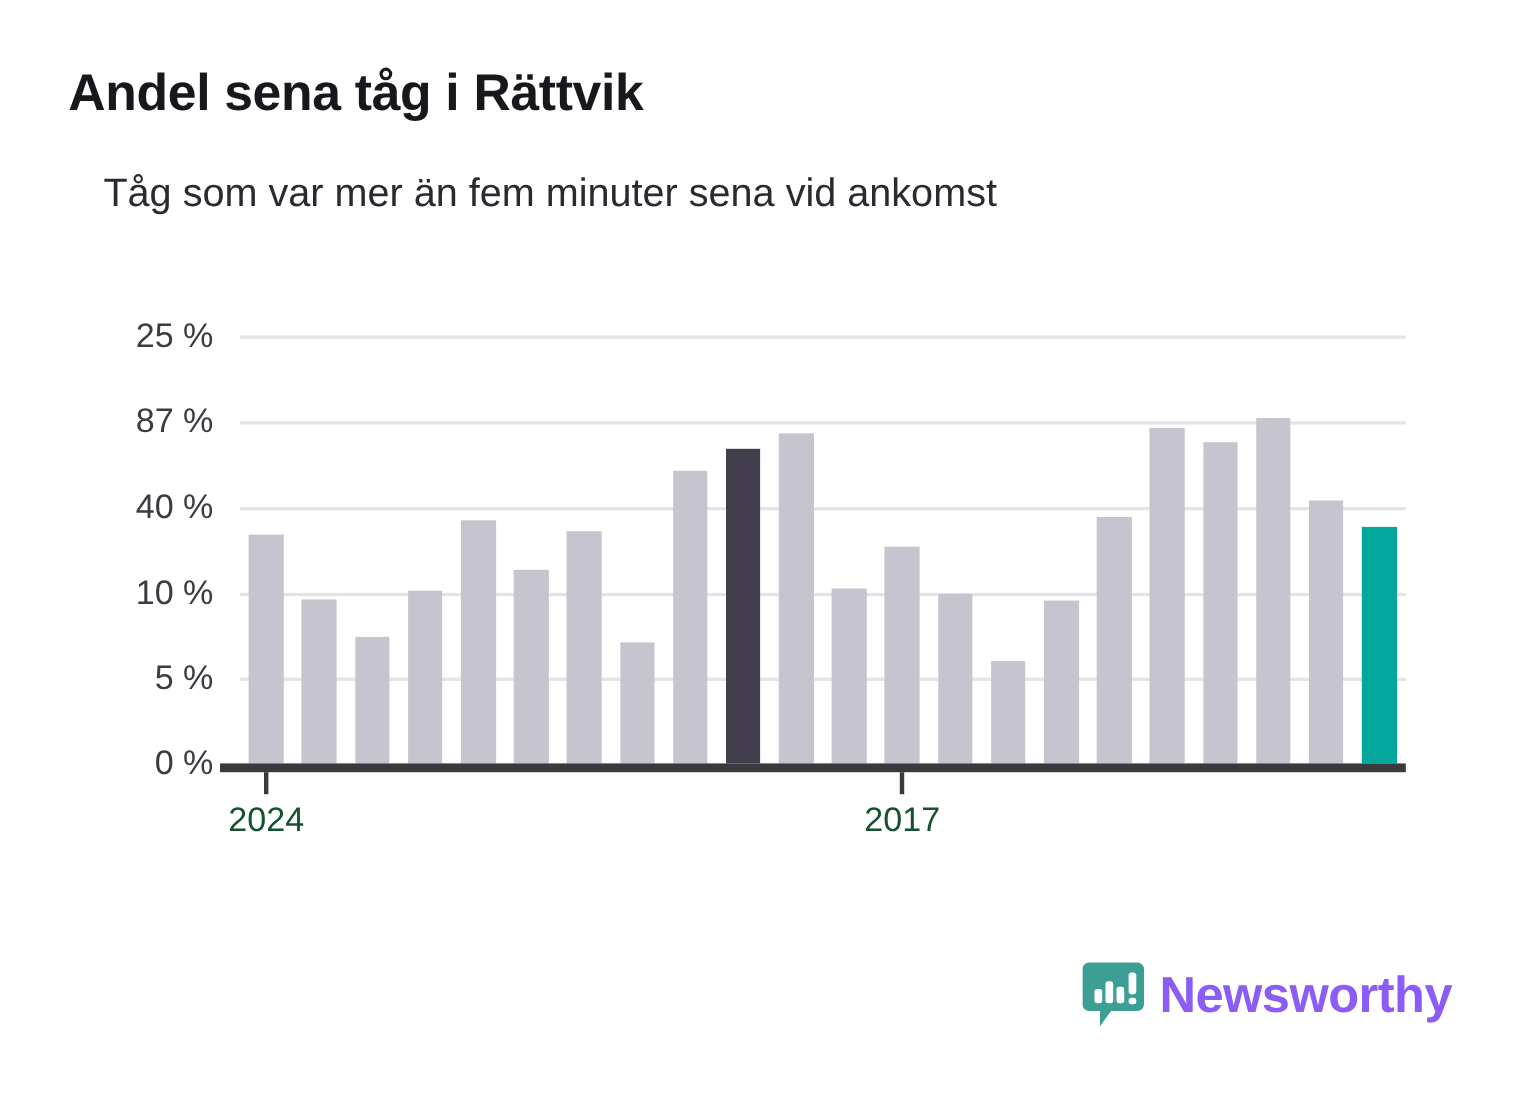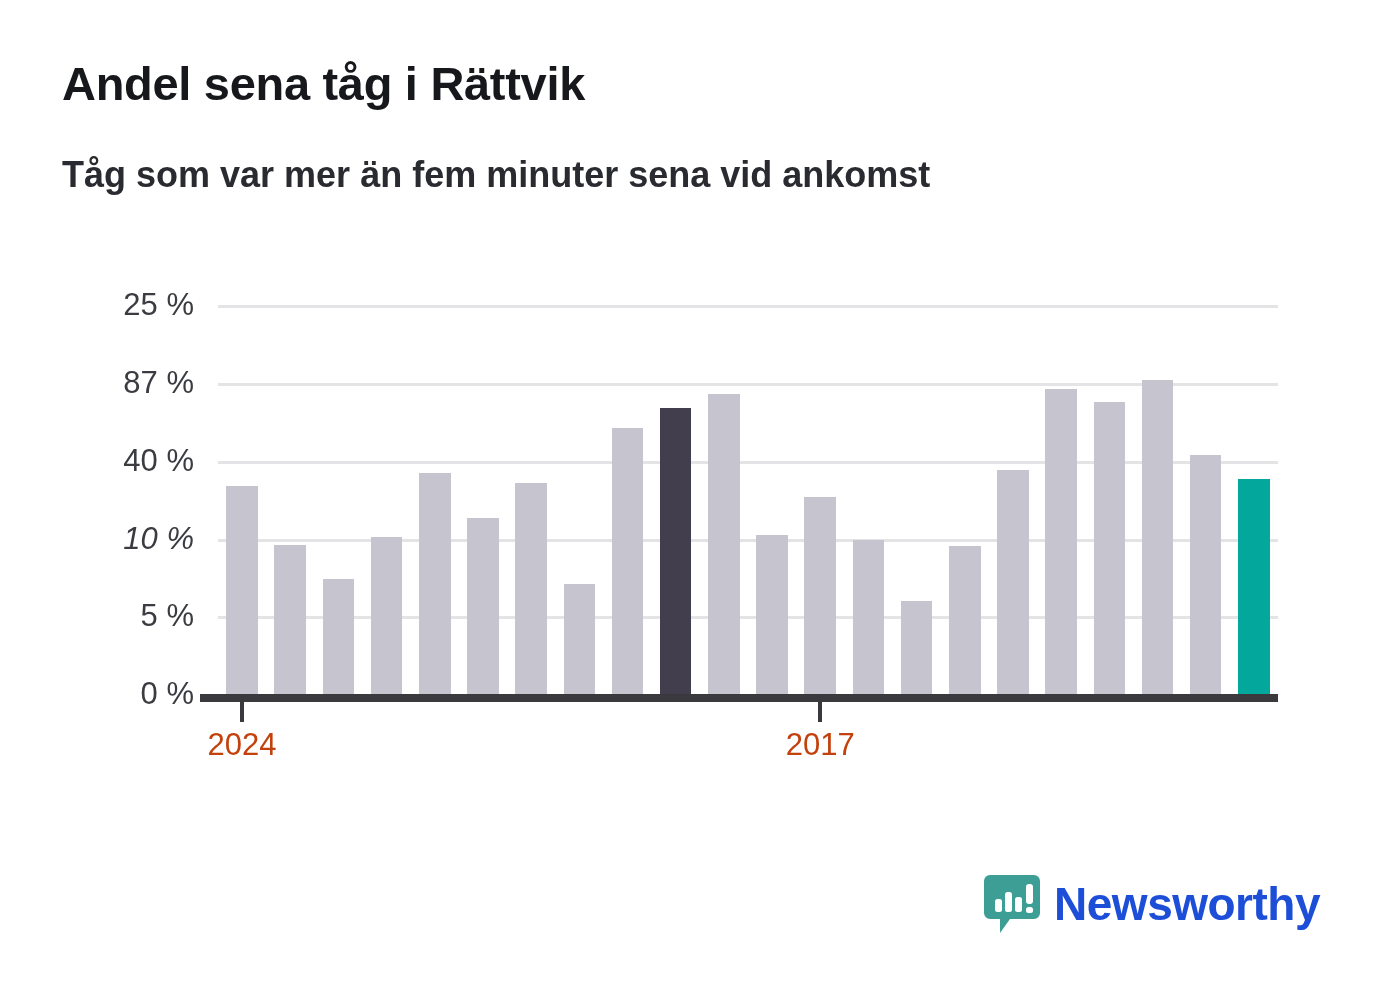--- a/index.html
+++ b/index.html
@@ -24,24 +24,25 @@
     font-size: 47px;
     font-weight: bold;
     color: #17181c;
     letter-spacing: -0.3px;
     line-height: 1.12;
     white-space: nowrap;
   }
   .chart-subtitle {
     margin-top: 42px;
     font-size: 36px;
-    font-weight: bold;
+    font-weight: normal;
     color: #2a2b30;
     line-height: 1.2;
     white-space: nowrap;
+    margin-left: 32px;
   }
 
   
   .chart {
     position: absolute;
     left: 62px;
     top: 282px;
     width: 1260px;
     height: 500px;
   }
@@ -116,21 +117,21 @@
     top: 8px;
     width: 4px;
     height: 20px;
     background: #3a3a3e;
     transform: translateX(-2px);
   }
   .xtick-label {
     position: absolute;
     top: 33px;
     font-size: 31px;
-    color: #c2410c;
+    color: #14532d;
     transform: translateX(-50%);
     white-space: nowrap;
   }
 
   
   .footer {
     position: absolute;
     right: 62px;
     top: 868px;
     height: 72px;
@@ -140,42 +141,42 @@
   }
   .logo-mark {
     width: 56px;
     height: 62px;
     position: relative;
     flex: 0 0 auto;
   }
   .logo-text {
     font-size: 46px;
     font-weight: bold;
-    color: #1d4ed8;
+    color: #8b5cf6;
     letter-spacing: -0.5px;
     line-height: 1;
     white-space: nowrap;
   }
 </style>
 </head>
 <body>
 
 <div class="page">
 
   <div class="header">
     <div class="chart-title">Andel sena tåg i Rättvik</div>
     <div class="chart-subtitle">Tåg som var mer än fem minuter sena vid ankomst</div>
   </div>
 
   <div class="chart">
     <div class="plot-wrap">
       <div class="ylabels" id="ylabels">
           <div class="ylabel" style="top: 412px;">0 %</div>
           <div class="ylabel" style="top: 334.264px;">5 %</div>
-          <div class="ylabel" style="top: 256.528px; font-style: italic;">10 %</div>
+          <div class="ylabel" style="top: 256.528px;">10 %</div>
           <div class="ylabel" style="top: 178.792px;">40 %</div>
           <div class="ylabel" style="top: 101.057px;">87 %</div>
           <div class="ylabel" style="top: 23.3208px;">25 %</div>
         </div>
       <div class="plot" id="plot">
         <div id="gridlines">
             <div class="gridline" style="top: 334.264px;"></div>
             <div class="gridline" style="top: 256.528px;"></div>
             <div class="gridline" style="top: 178.792px;"></div>
             <div class="gridline" style="top: 101.057px;"></div>

